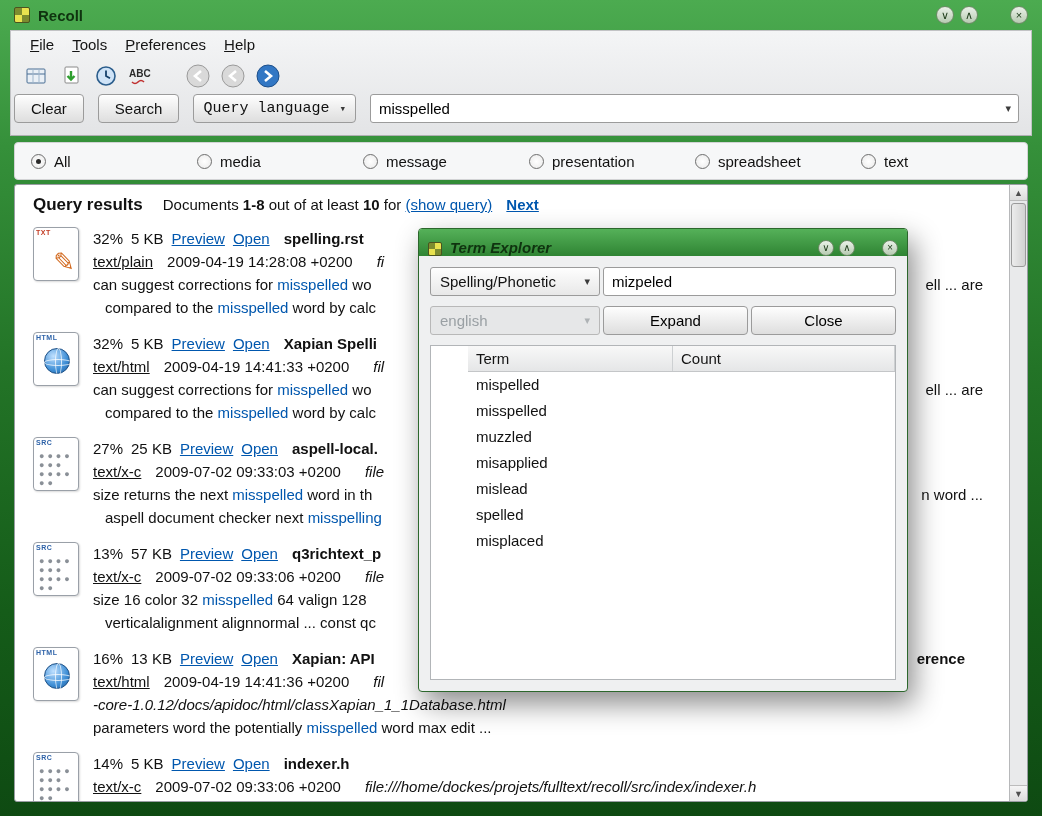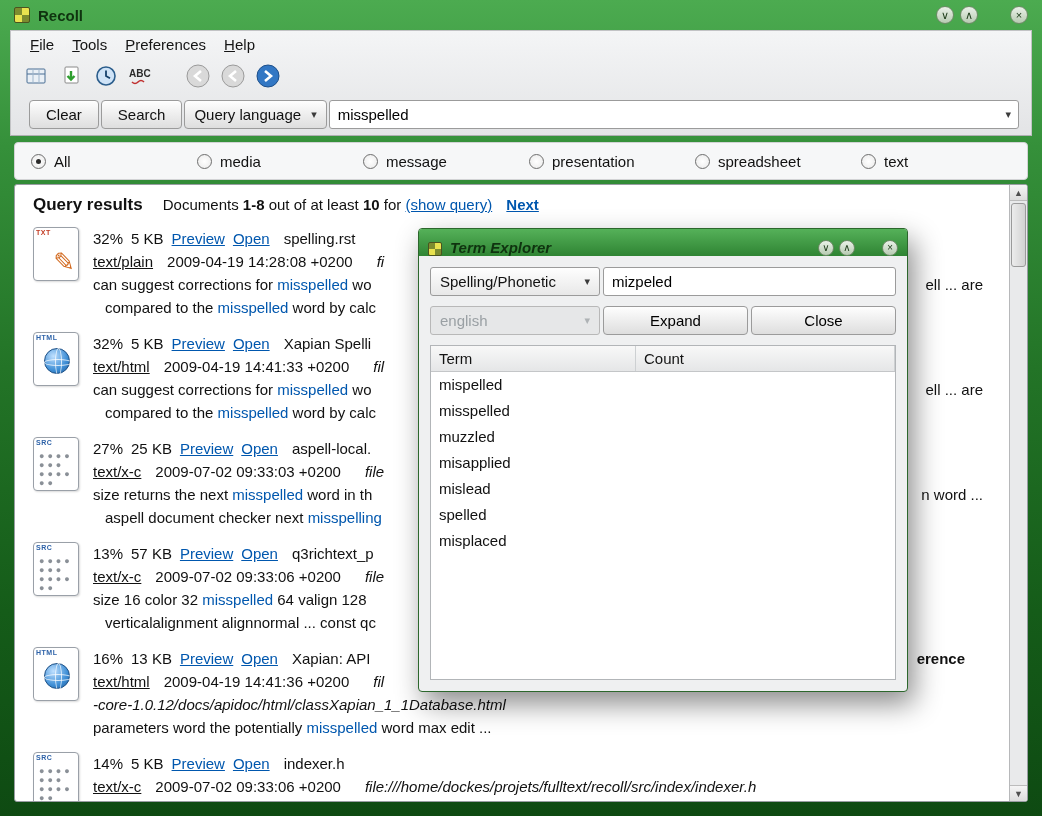--- a/index.html
+++ b/index.html
@@ -23,26 +23,26 @@
   .wbtn.close-gap { margin-left:26px; }
   
   .chrome { position:absolute; left:10px; top:30px; width:1022px; height:106px;
     background: linear-gradient(#f4f5f6,#e3e4e6); border:1px solid #c2c3c5; border-bottom-color:#aeafb1; }
   .menubar { display:flex; height:27px; align-items:center; padding-left:10px; }
   .menu-item { padding:2px 9px; color:#141414; }
   .menu-item u { text-decoration:underline; }
   .toolbar { display:flex; height:36px; align-items:center; padding-left:12px; gap:9px; }
   .tico { width:26px; height:26px; display:flex; align-items:center; justify-content:center; }
   .tico.gap { margin-left:22px; }
-  .searchrow { display:flex; height:40px; align-items:center; padding:0 12px 0 18px; gap:2px; }
+  .searchrow { display:flex; height:40px; padding:0 12px 0 3px; gap:14px; }
   .btn { height:29px; padding:0 16px; border:1px solid #9b9b9b; border-radius:4px;
     background: linear-gradient(#fefefe,#ececec 55%, #dedede); font-size:15px; color:#111;
     box-shadow: 0 1px 0 rgba(255,255,255,.7) inset; }
   .combo { height:29px; display:inline-flex; align-items:center; gap:10px; padding:0 9px;
-    border:1px solid #9b9b9b; border-radius:4px; background:linear-gradient(#fefefe,#ececec 55%,#dedede); }
+    border:1px solid #9b9b9b; border-radius:4px; background:linear-gradient(#fefefe,#ececec 55%,#dedede);font-family:Liberation Mono, monospace; }
   .combo .arr { font-size:11px; color:#3b3b3b; }
   .querybox { position:relative; flex:1; }
   .querybox input { width:100%; height:29px; border:1px solid #9b9b9b; border-radius:3px;
     padding:0 26px 0 8px; font-size:15px; font-family:inherit; background:#fff; }
   .querybox .arr { position:absolute; right:8px; top:8px; font-size:11px; color:#3b3b3b; }
   
   .filters { position:absolute; left:14px; top:142px; width:1014px; height:38px;
     background:#f6f7f8; border:1px solid #d2d3d5; border-radius:4px;
     display:flex; align-items:center; padding-left:16px; }
   .fitem { width:166px; display:flex; align-items:center; gap:8px; }
@@ -55,21 +55,21 @@
   .results-inner { position:absolute; left:0; top:0; right:18px; bottom:0; overflow:hidden; padding:8px 0 0 10px; }
   .rheader { margin:2px 0 12px 8px; white-space:nowrap; }
   .rheader .big { font-size:17px; font-weight:bold; margin-right:16px; }
   .rheader b { font-weight:bold; }
   a.lnk { color:#0057ae; text-decoration:underline; cursor:pointer; }
   .rheader .next { font-weight:bold; margin-left:10px; }
   .result { display:flex; gap:14px; margin:0 0 13px 8px; }
   .rbody { flex:1; min-width:0; }
   .rline { height:23px; line-height:23px; white-space:nowrap; overflow:hidden; }
   .rline .sp { margin-right:8px; }
-  .rline .ttl { font-weight:normal; margin-left:6px; }
+  .rline .ttl { font-weight:bold; margin-left:6px; }
   .meta .mime { margin-right:14px;text-decoration:underline; }
   .meta .date { margin-right:24px; }
   .meta i, .urlline i { font-style:italic; }
   .hl { color:#0057ae; }
   .indent { padding-left:12px; }
   .rfrag { float:right; margin-right:26px; }
   .tfrag { float:right; margin-right:44px; font-weight:bold; }
   
   .ficon { width:46px; height:54px; background:#fff; border:1px solid #9aa0a8; border-radius:4px;
     position:relative; flex:none; box-shadow:1px 1px 2px rgba(0,0,0,.15); overflow:hidden; }
@@ -105,21 +105,21 @@
   .dlg-row { display:flex; gap:3px; align-items:center; }
   .dcombo { width:170px; flex:none; height:29px; display:flex; align-items:center; justify-content:space-between;
     padding:0 9px; border:1px solid #9b9b9b; border-radius:3px; background:linear-gradient(#fefefe,#e8e8e8); }
   .dcombo.disabled { background:#e6e7e8; color:#9aa0a4; border-color:#b8b8b8; }
   .dcombo .arr { font-size:11px; color:#3b3b3b; }
   .dcombo.disabled .arr { color:#aeb2b5; }
   .dinput { flex:1; height:29px; border:1px solid #9b9b9b; border-radius:3px; padding:0 8px;
     font-size:15px; font-family:inherit; background:#fff; }
   .dbtn { flex:1; height:29px; border:1px solid #9b9b9b; border-radius:4px;
     background:linear-gradient(#fefefe,#ececec 55%,#dedede); font-size:15px; }
-  .ttable { flex:1; min-height:0; border:1px solid #b2b5b8; background:#fff; display:flex; flex-direction:column; }
+  .ttable { flex:1; min-height:0; border:1px solid #b2b5b8; background:#fff; display:flex; flex-direction:column;padding-left:37px; }
   .thead { flex:none; display:flex; height:26px; background:linear-gradient(#f8f8f8,#e5e6e7);
     border-bottom:1px solid #c4c6c8; }
   .th { line-height:25px; padding-left:8px; border-right:1px solid #cdd0d2; color:#141414; }
   .th.term { width:205px; flex:none; }
   .th.count { flex:1; }
   .trow { height:26px; line-height:26px; padding-left:8px; white-space:nowrap; }
 </style>
 </head>
 <body>
 

